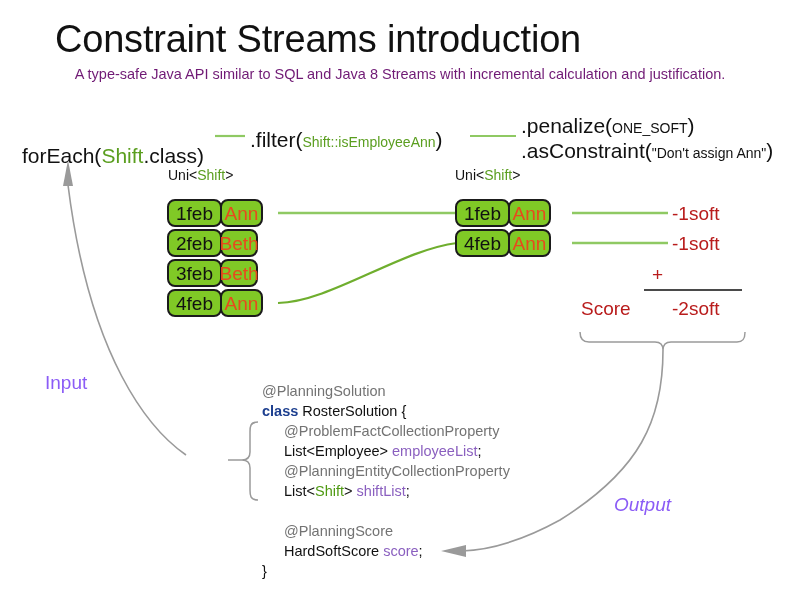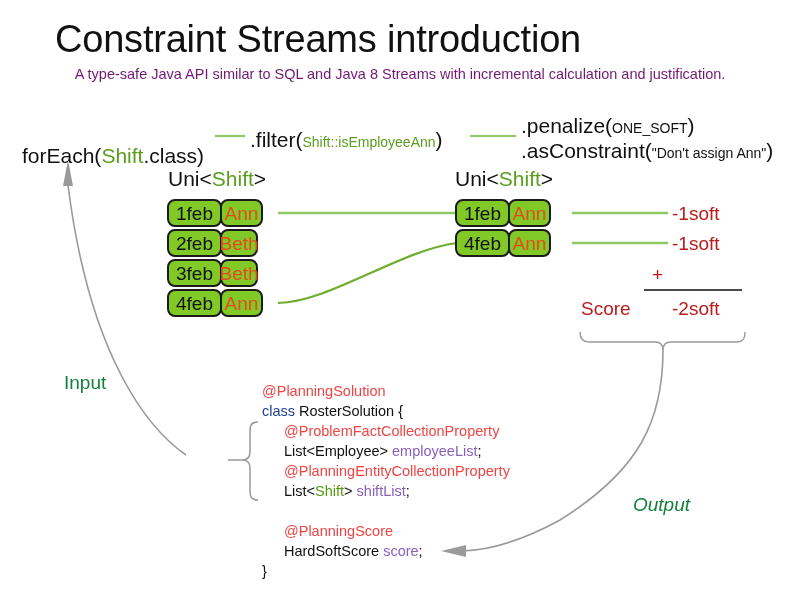--- a/index.html
+++ b/index.html
@@ -43,21 +43,21 @@
   .api .sm { font-size: 14px; }
   .grn { color: #5a9e1f; }
 
   #api-foreach { left: 22px; top: 128px; margin-top: 16px; }
   #api-filter  { left: 250px; top: 128px; }
   #api-penalize { left: 521px; top: 114px; }
   #api-asconstraint { left: 521px; top: 139px; }
 
   
   .unilabel {
-    font-size: 21px;
+    font-size: 14px;
     color: #111;
     white-space: nowrap;
   }
   #uni-left  { left: 168px; top: 167px; }
   #uni-right { left: 455px; top: 167px; }
 
   
   .shiftrow {
     display: flex;
     height: 28px;
@@ -107,32 +107,31 @@
   #scoreval { left: 672px; top: 298px; font-size: 19px; }
 
   
   #code {
     left: 262px; top: 381px;
     font-size: 14.5px;
     line-height: 20px;
     color: #111111;
     white-space: pre;
   }
-  .ann { color: #ef4444; }
-  .kw  { color: #1d3f8f; font-weight: normal; }
+  .ann { color: #737373; }
+  .kw  { color: #1d3f8f; font-weight: bold; }
   .fld { color: #8a5fbf; }
   .typ-grn { color: #4f9a12; }
   .ind { padding-left: 22px; }
 
   
   .graylbl {
     font-size: 19px;
-    color: #15803d;
-    white-space: nowrap;
-    margin-left: 19px;
+    color: #8b5cf6;
+    white-space: nowrap;
   }
   #input-lbl  { left: 45px;  top: 372px; }
   #output-lbl { left: 614px; top: 494px; font-style: italic; }
 
   
   #overlay {
     position: absolute;
     left: 0; top: 0;
     width: 800px; height: 600px;
     pointer-events: none;

